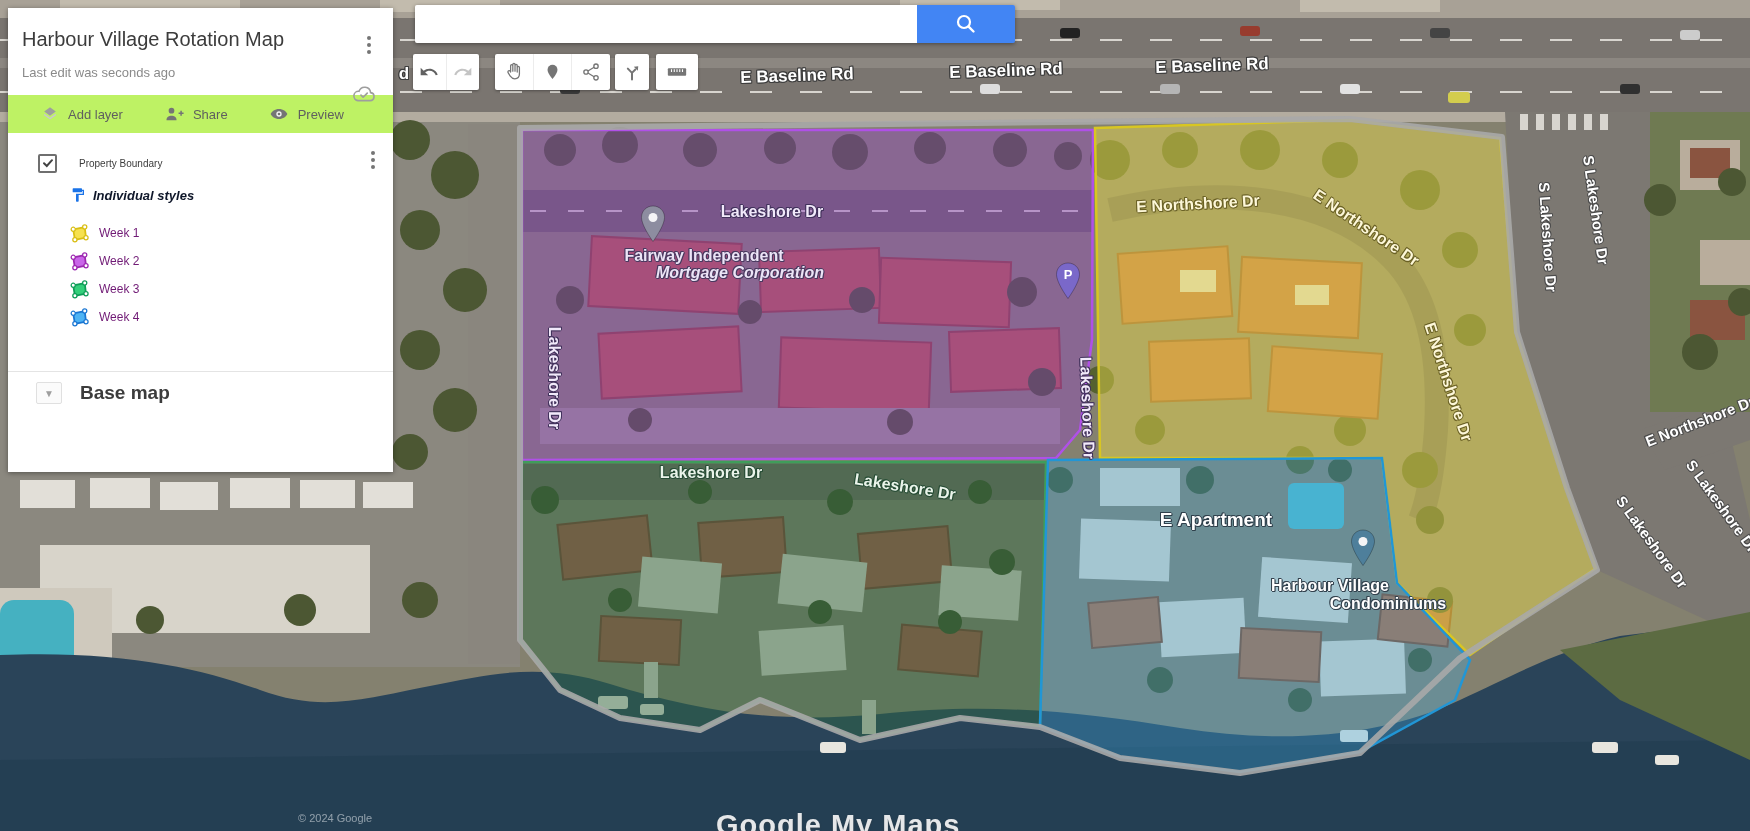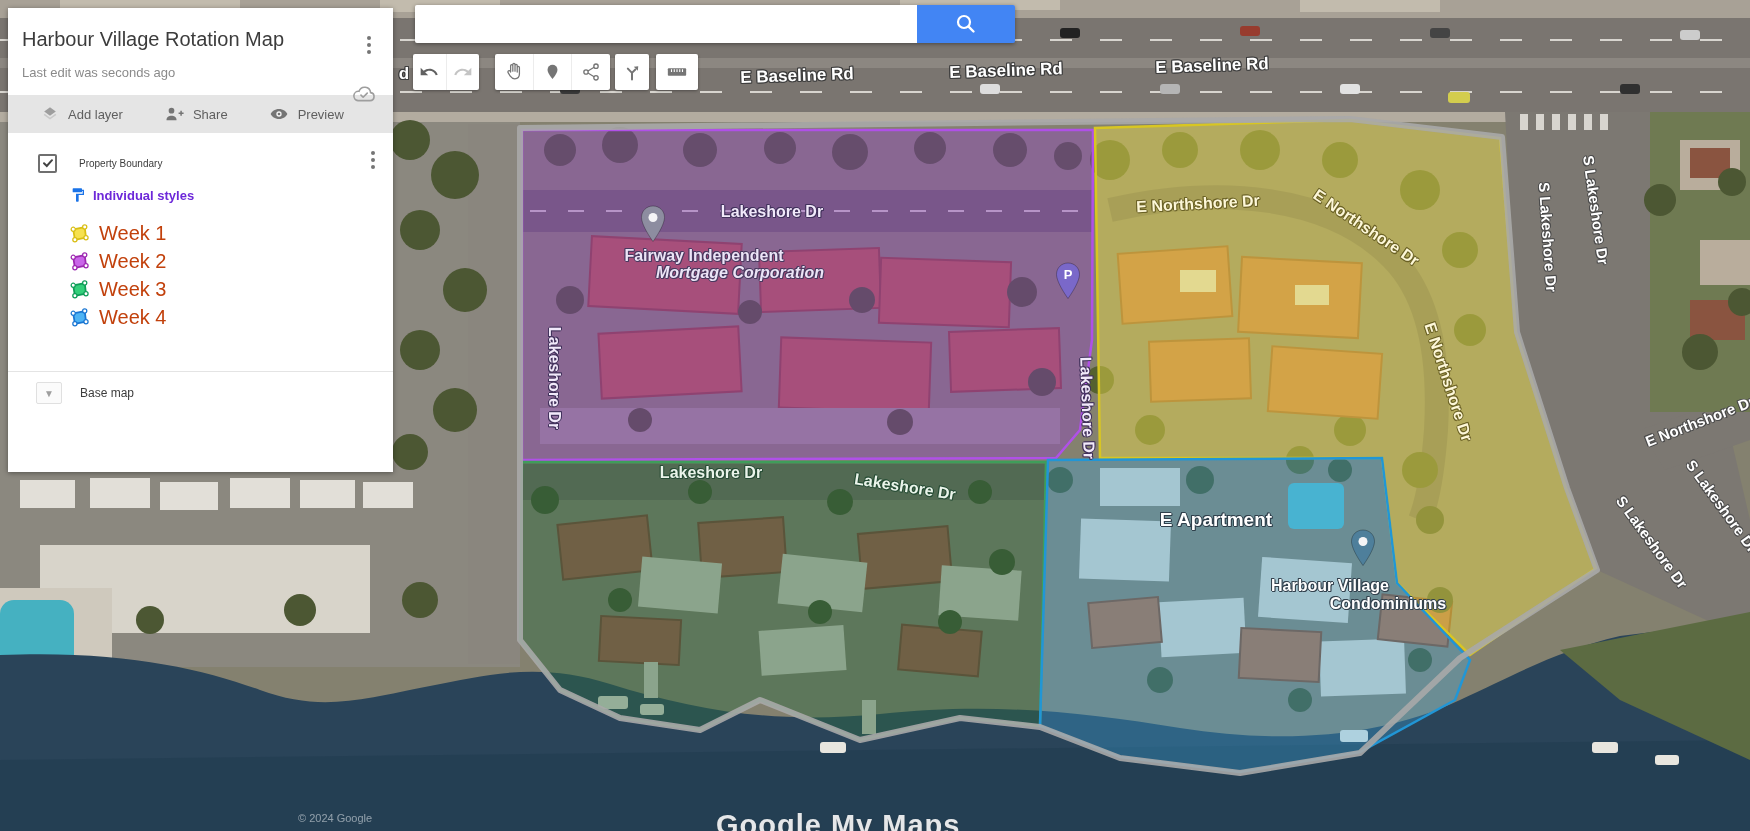--- a/index.html
+++ b/index.html
@@ -44,39 +44,39 @@
   #panel{position:absolute;left:8px;top:8px;width:385px;height:464px;background:#fff;
          box-shadow:0 1px 5px rgba(0,0,0,.4);color:#3c3c3c;}
   .p-head{padding:20px 14px 0 14px;position:relative;}
   .p-title{font-size:20px;color:#3c3c3c;}
   .p-sub{font-size:13px;color:#8a8a8a;margin-top:12px;line-height:20px;}
   .kebab{position:absolute;display:flex;flex-direction:column;gap:3px;cursor:pointer;padding:4px;}
   .kebab i{width:4px;height:4px;border-radius:50%;background:#757575;display:block;}
   #kebab-map{right:18px;top:24px;}
   #kebab-layer{right:14px;top:-2px;}
   .cloud{position:absolute;right:16px;top:74px;}
-  .actions{margin-top:12px;background:#e5e5e5;height:38px;display:flex;align-items:center;
+  .actions{margin-top:12px;background:#bef264;height:38px;display:flex;align-items:center;
            padding-left:26px;gap:28px;}
   .act{display:flex;gap:8px;align-items:center;font-size:13px;color:#5f5f5f;background:none;
        border:none;cursor:pointer;font-family:"Liberation Sans",sans-serif;}
   .layer-row{margin-top:16px;padding:0 16px 0 30px;display:flex;align-items:center;
              position:relative;height:28px;}
   .checkbox{width:15px;height:15px;border:2px solid #6f6f6f;border-radius:2px;display:flex;
             align-items:center;justify-content:center;cursor:pointer;background:#fff;}
   .layer-name{margin-left:22px;font-size:10px;}
-  .styles-row{margin:10px 0 0 62px;display:flex;gap:7px;align-items:center;color:#6d28d9;
-              font-size:13px;font-weight:bold;cursor:pointer;width:max-content;}
+  .styles-row{margin:10px 0 0 62px;display:flex;gap:7px;align-items:center;color:#0f172a;
+              font-size:13px;font-weight:bold;cursor:pointer;width:max-content;font-style:italic;}
   #week-list{margin-top:16px;}
   .week-row{display:flex;align-items:center;gap:8px;padding-left:60px;height:28px;cursor:pointer;}
-  .week-label{font-size:20px;color:#c2410c;}
+  .week-label{font-size:12px;color:#701a75;}
   .divider{border-top:1px solid #e4e4e4;margin-top:40px;}
   .basemap-row{height:42px;display:flex;align-items:center;padding-left:28px;gap:18px;}
   .bm-toggle{width:24px;height:20px;border:1px solid #e0e0e0;background:#fbfbfb;border-radius:2px;
              display:flex;align-items:center;justify-content:center;color:#9e9e9e;font-size:10px;cursor:pointer;}
-  .bm-label{font-size:12px;}
+  .bm-label{font-size:19px;font-weight:bold;}
 </style>
 </head>
 <body>
 
 <div id="stage">
 
   <svg class="scene" width="1750" height="831" viewBox="0 0 1750 831">
     <rect width="1750" height="831" fill="#84816f"></rect>
 
     <rect x="0" y="0" width="1750" height="20" fill="#a8a196"></rect>

